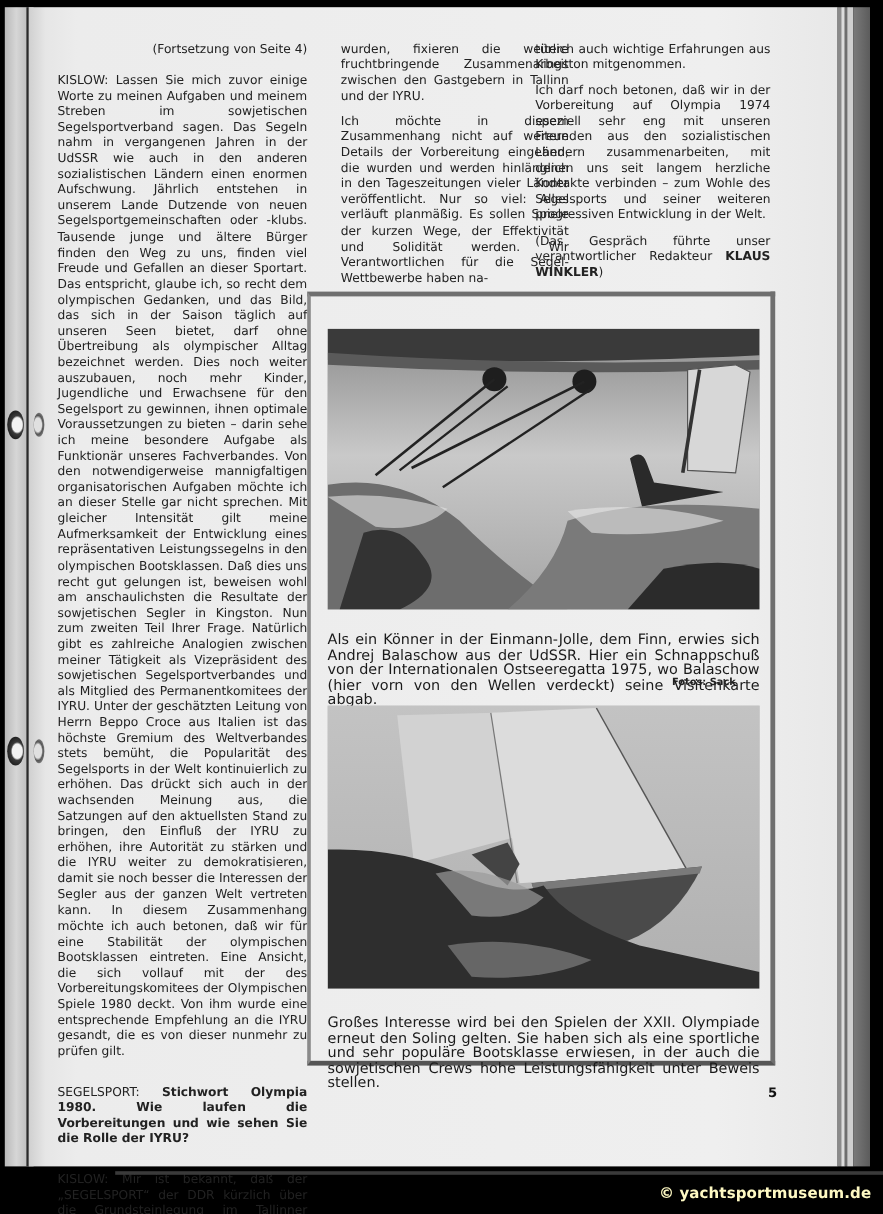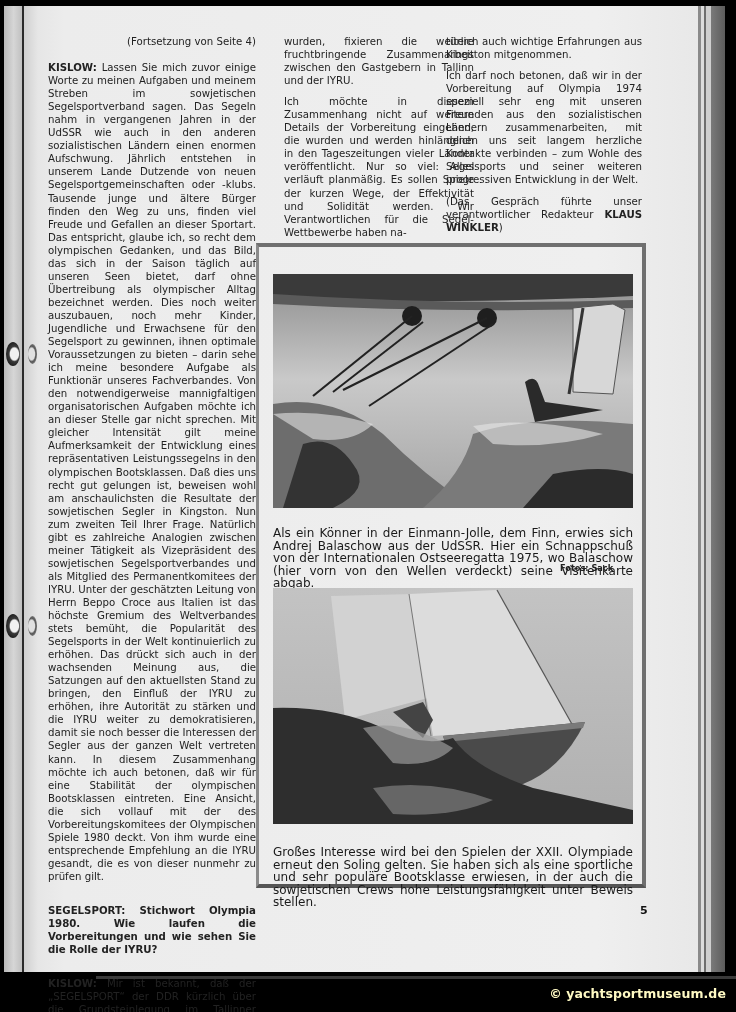--- a/index.html
+++ b/index.html
@@ -46,21 +46,21 @@
     .col {
       position: absolute; font-size: 10.2px; line-height: 13.05px;
       text-align: justify; color: #222;
     }
     .col p { margin: 0; }
     .col .gap { height: 13px; }
     .col .gap-s { height: 8px; }
     .col1 { left: 48px; top: 35px; width: 208px; }
     .col2 { left: 246px; top: 35px; width: 190px; margin-left: 38px; }
     .col3 { left: 446px; top: 35px; width: 196px; }
-    .speaker { font-weight: bold; }
+    .speaker { font-weight: normal; }
     .bold { font-weight: bold; }
 
     .frame {
       position: absolute; left: 256px; top: 243px; width: 390px; height: 645px;
       border-top: 4px solid #6f6f6f; border-left: 3px solid #8a8a8a;
       border-right: 4px solid #6f6f6f; border-bottom: 4px solid #555;
       box-sizing: border-box;
     }
     .photo {
       position: absolute; overflow: hidden;

